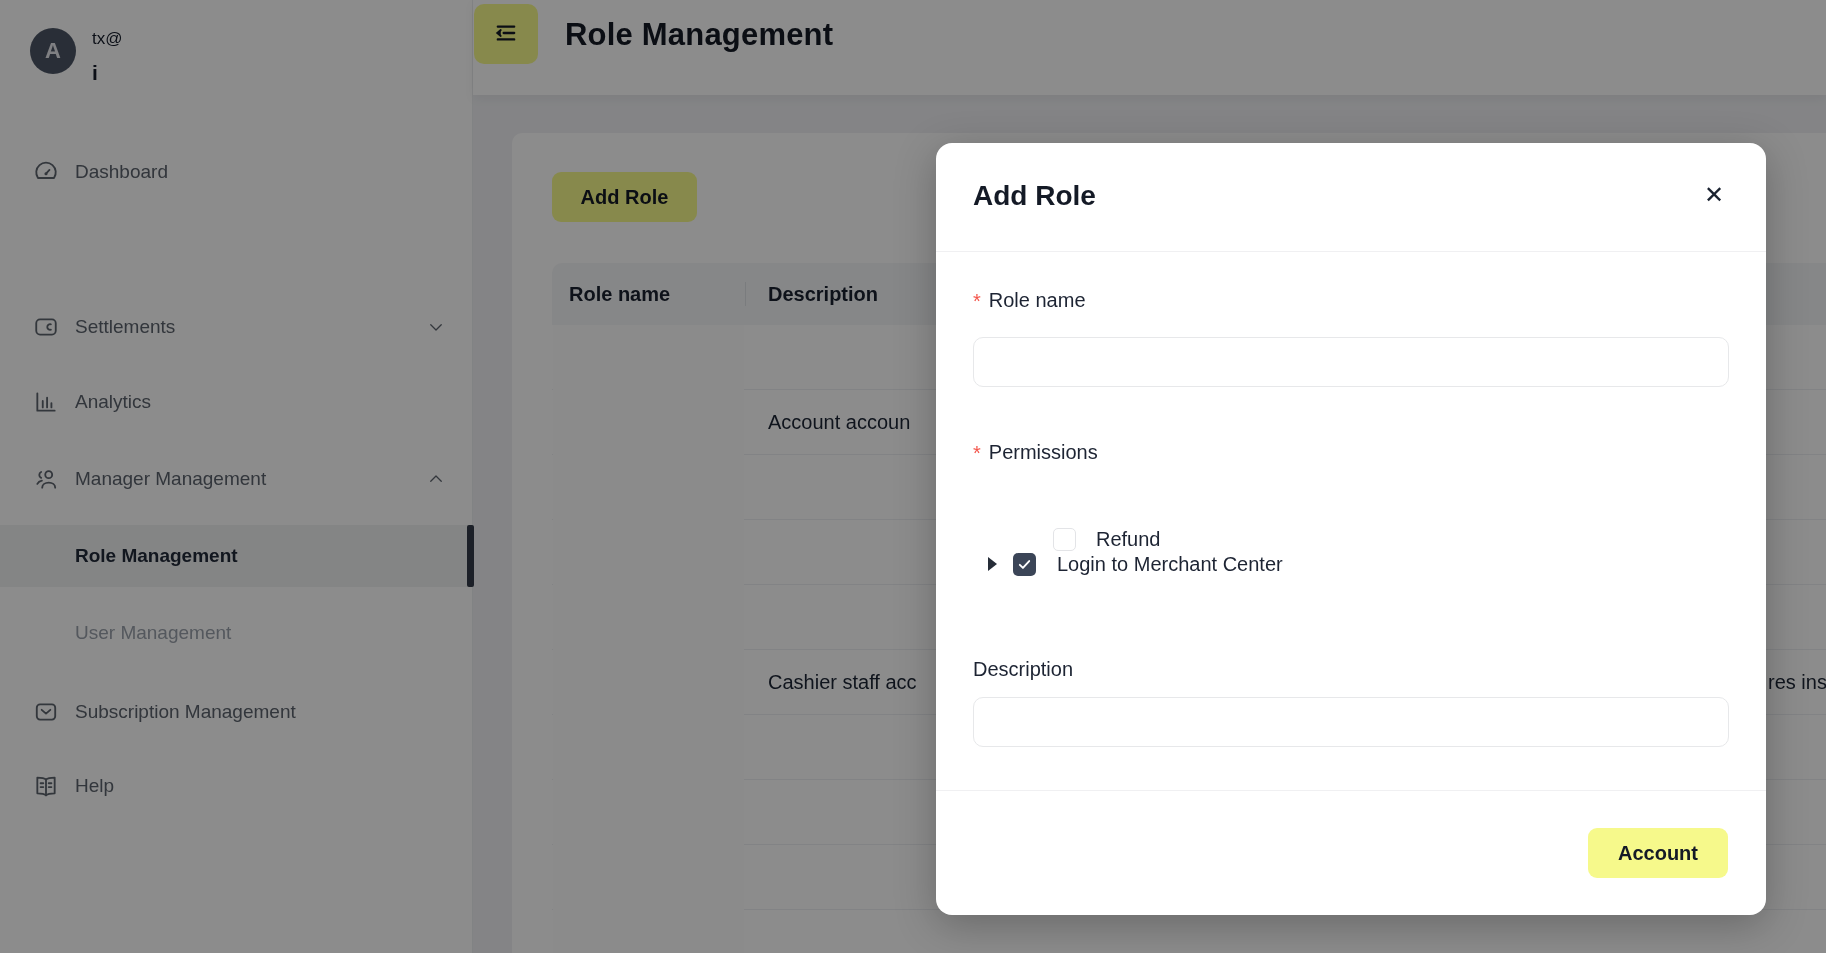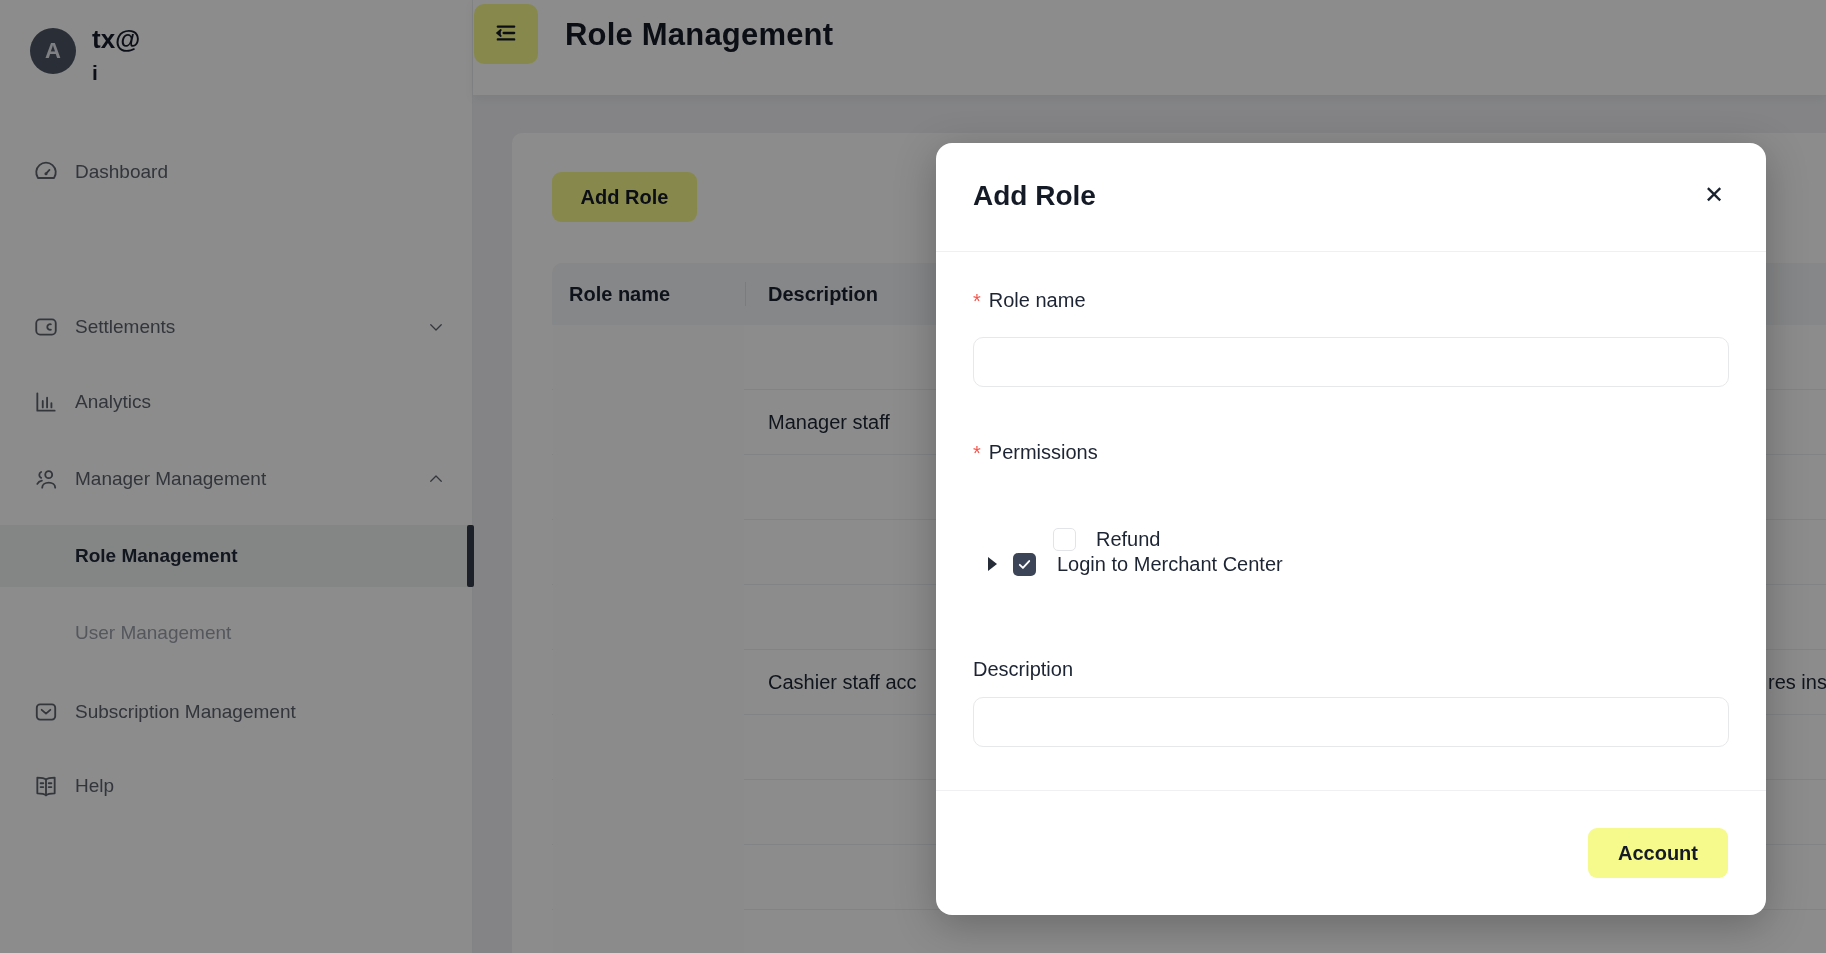--- a/index.html
+++ b/index.html
@@ -14,21 +14,21 @@
   }
   *{margin:0;padding:0;box-sizing:border-box;}
   html,body{width:1826px;height:953px;overflow:hidden;}
   body{font-family:"Liberation Sans",sans-serif;background:#fff;position:relative;color:var(--dark-navy);}
 
   
   .sidebar{position:absolute;left:0;top:0;width:473px;height:953px;background:#fff;border-right:1px solid #ECEEF0;z-index:1;}
   .profile{position:absolute;left:30px;top:22px;display:flex;gap:16px;cursor:pointer;}
   .avatar{width:46px;height:46px;border-radius:50%;background:#4C5565;color:#E8EAEE;font-weight:bold;font-size:22px;display:flex;align-items:center;justify-content:center;margin-top:6px;}
   .profile-lines{display:flex;flex-direction:column;}
-  .profile-line1{font-size:26px;font-weight:700;color:#161D2B;line-height:34px;}
+  .profile-line1{font-size:17px;font-weight:400;color:#161D2B;line-height:34px;}
   .profile-line2{font-size:21px;font-weight:800;color:#161D2B;line-height:34px;}
   .nav-item{position:absolute;left:0;width:473px;height:62px;display:flex;align-items:center;cursor:pointer;}
   .nav-item .icn{position:absolute;left:33px;width:26px;height:26px;display:flex;align-items:center;justify-content:center;}
   .nav-item .lbl{position:absolute;left:75px;font-size:19px;color:var(--side-text);white-space:nowrap;}
   .nav-item .chev{position:absolute;right:28px;width:18px;height:18px;}
   .nav-item.active{background:rgba(20,28,44,0.06);}
   .nav-item.active .lbl{color:#222A39;font-weight:800;}
   .nav-item.muted .lbl{color:var(--side-muted);}
   .active-bar{position:absolute;right:-1px;top:0;width:7px;height:62px;background:#333B49;border-radius:2px;}
   svg.ic{stroke:#5D646E;fill:none;stroke-width:1.7;stroke-linecap:round;stroke-linejoin:round;}
@@ -199,21 +199,21 @@
     <div class="tbl-head">
       <span class="th th-role">Role name</span>
       <span class="col-sep"></span>
       <span class="th th-desc">Description</span>
     </div>
     <div class="tbl-rows">
       <div class="t-row">
           <span class="desc"></span>
         </div>
       <div class="t-row">
-          <span class="desc">Manager staff</span>
+          <span class="desc">Account accoun</span>
         </div>
       <div class="t-row">
           <span class="desc"></span>
         </div>
       <div class="t-row">
           <span class="desc"></span>
         </div>
       <div class="t-row">
           <span class="desc"></span>
         </div>

